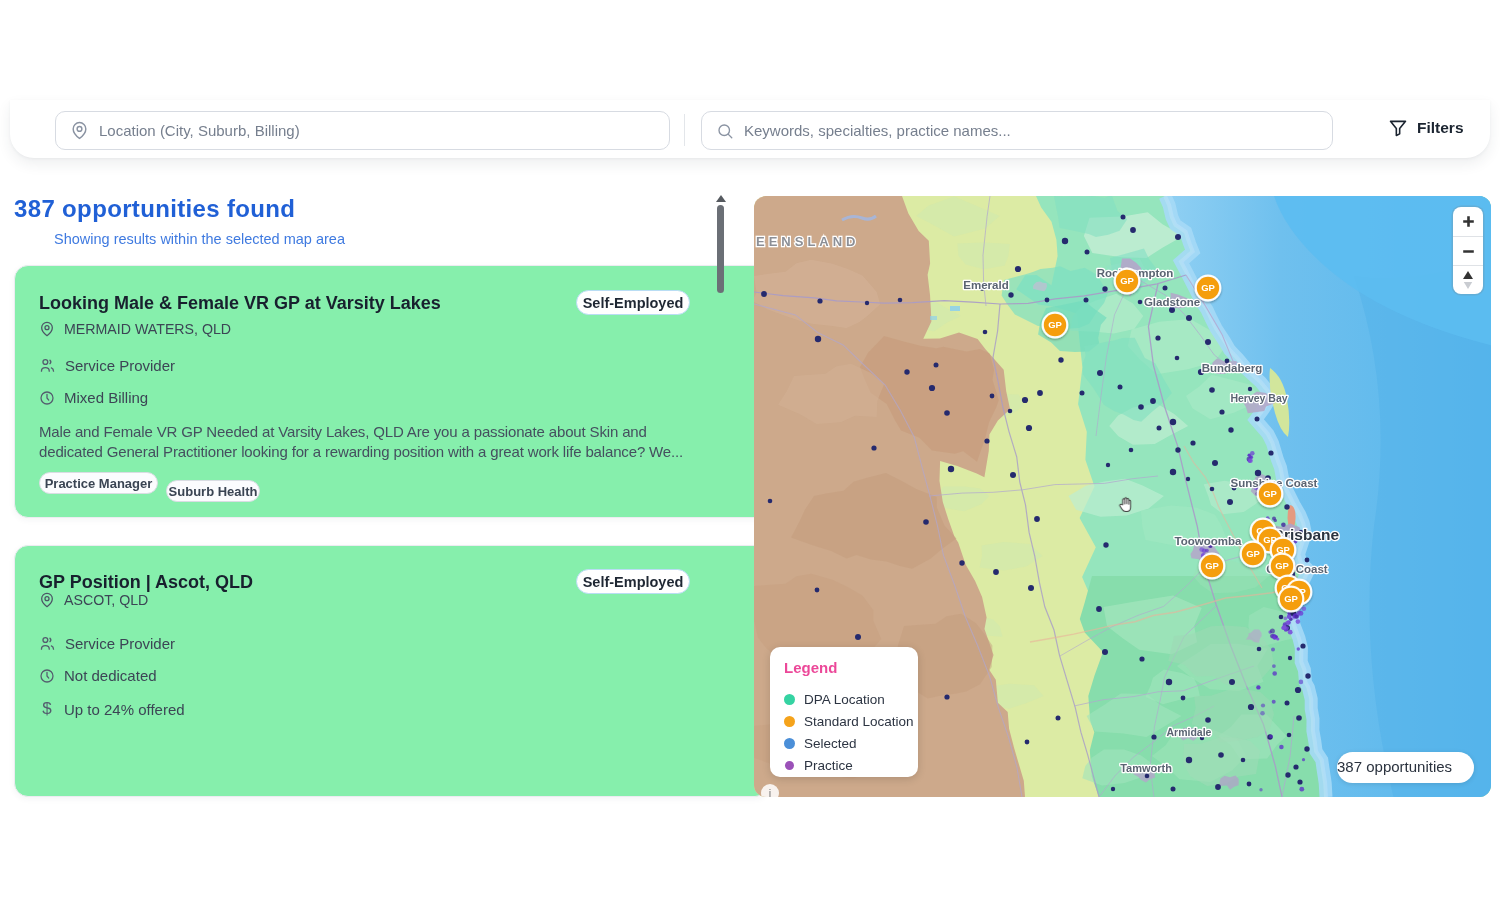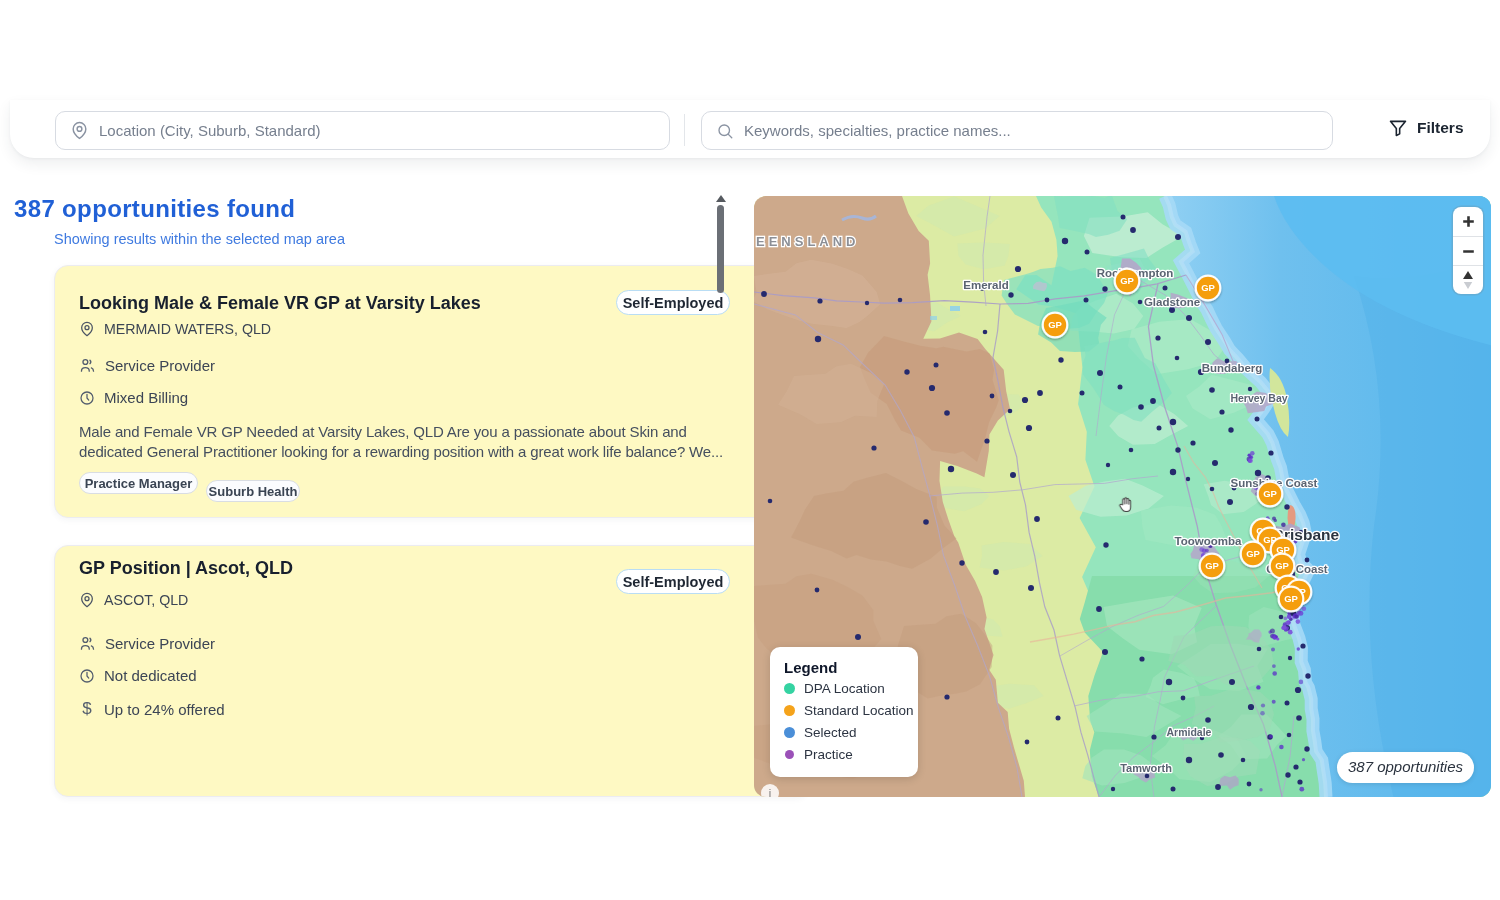--- a/index.html
+++ b/index.html
@@ -12,60 +12,60 @@
 .in2 { left:691px; width:632px; }
 .inputbox svg { margin:0 10px 0 14px; flex:none; }
 .vdiv { position:absolute; left:674px; top:14px; width:1px; height:32px; background:#e3e6ea; }
 .filters { position:absolute; left:1378px; top:18px; display:flex; align-items:center; gap:9px; font-size:15.5px; font-weight:700; color:#1b2430; }
 
 
 .h1 { left:14px; top:195px; font-size:24px; font-weight:700; color:#2060d6; letter-spacing:0.35px; }
 .sub { left:14px; top:231px; font-size:14.5px; color:#3f7ae0;margin-left:40px; }
 
 
-.card { left:14px; width:755px; background:#fef9c3; border:1px solid #ececf1; border-radius:14px; box-shadow:0 2px 6px rgba(40,50,70,0.05); overflow:hidden;margin-left:40px; }
+.card { left:14px; width:755px; background:#86efac; border:1px solid #ececf1; border-radius:14px; box-shadow:0 2px 6px rgba(40,50,70,0.05); overflow:hidden; }
 .c1 { top:265px; height:253px; }
 .c2 { top:545px; height:252px; }
 .title { position:absolute; left:24px; font-size:18px; font-weight:700; color:#18202e; }
 .pill { position:absolute; left:561px; width:114px; height:25px; border:1px solid #b9ddf4; border-radius:13px; text-align:center; line-height:24px; font-size:14.5px; font-weight:700; color:#1f2733; background:#fff; }
 .meta { position:absolute; left:24px; display:flex; align-items:center; gap:9px; font-size:15px; color:#3c4555; }
 .meta svg { flex:none; }
 .desc { position:absolute; left:24px; width:690px; font-size:15px; color:#454f5f; line-height:20px; letter-spacing:-0.15px; }
 .tag { position:absolute; height:22px; border:1px solid #d9dde3; border-radius:12px; background:#fbfcfe; font-size:13px; font-weight:700; color:#3a4453; line-height:21px; text-align:center; }
 
 
 .sb-thumb { left:717px; top:205px; width:7px; height:88px; background:#6b6f76; border-radius:4px; }
 .sb-arrow { left:716px; top:195px; width:0; height:0; border-left:5px solid transparent; border-right:5px solid transparent; border-bottom:7px solid #565a60; }
 
 
 .map { left:754px; top:196px; width:737px; height:601px; border-radius:12px; overflow:hidden; }
 
 
 .legend { position:absolute; left:16px; top:451px; width:148px; height:130px; background:#fff; border-radius:10px; box-shadow:0 2px 8px rgba(0,0,0,0.15); padding:12px 0 0 14px; }
-.legend .lt { font-size:15px; font-weight:700; color:#0f172a; margin-bottom:1px; }
+.legend .lt { font-size:15px; font-weight:700; color:#ec4899; margin-bottom:12px; }
 .lrow { display:flex; align-items:center; gap:9px; font-size:13.5px; color:#2c3442; height:22px; }
 .ldot { width:11px; height:11px; border-radius:50%; flex:none; }
 
 
 .zctl { position:absolute; right:8px; top:11px; width:30px; height:87px; background:#fff; border-radius:8px; box-shadow:0 0 0 1.5px rgba(120,130,140,0.25); }
 .zctl .zc { width:30px; height:29px; display:flex; align-items:center; justify-content:center; }
 .zctl .d { border-top:1px solid #dfe2e6; }
 
 
-.opill { position:absolute; right:17px; top:556px; width:137px; height:31px; background:#fff; border-radius:16px; box-shadow:0 1px 5px rgba(0,0,0,0.12); text-align:center; line-height:30px; font-size:15px; color:#2a323e;font-style:italic; }
+.opill { position:absolute; right:17px; top:556px; width:137px; height:31px; background:#fff; border-radius:16px; box-shadow:0 1px 5px rgba(0,0,0,0.12); line-height:30px; font-size:15px; color:#2a323e; }
 </style></head>
 <body>
 
 <div class="abs topbar">
   <div class="inputbox in1">
     <svg width="19" height="19" viewBox="0 0 24 24" fill="none" stroke="#8a93a2" stroke-width="1.8" stroke-linecap="round" stroke-linejoin="round">
         <path d="M20 10c0 6-8 12-8 12s-8-6-8-12a8 8 0 0 1 16 0Z"></path>
         <circle cx="12" cy="10" r="3"></circle>
       </svg>
-    <span>Location (City, Suburb, Standard)</span>
+    <span>Location (City, Suburb, Billing)</span>
   </div>
   <div class="vdiv"></div>
   <div class="inputbox in2">
     <svg width="18" height="18" viewBox="0 0 24 24" fill="none" stroke="#8a93a2" stroke-width="1.8" stroke-linecap="round">
         <circle cx="11" cy="11" r="7"></circle>
         <line x1="16.5" y1="16.5" x2="21" y2="21"></line>
       </svg>
     <span>Keywords, specialties, practice names...</span>
   </div>
   <div class="filters">
@@ -104,21 +104,21 @@
         <path d="M12 6.5V12l2.6 3.2"></path>
       </svg>
     <span>Mixed Billing</span>
   </div>
   <div class="desc" style="top:156px; width:690px; white-space:nowrap;">Male and Female VR GP Needed at Varsity Lakes, QLD Are you a passionate about Skin and<br>dedicated General Practitioner looking for a rewarding position with a great work life balance? We...</div>
   <div class="tag" style="left:24px; top:206px; width:119px;">Practice Manager</div>
   <div class="tag" style="left:151px; top:214px; width:94px;">Suburb Health</div>
 </div>
 
 <div class="abs card c2">
-  <div class="title" style="top:12px;text-align:right;">GP Position | Ascot, QLD</div>
+  <div class="title" style="top:26px;text-align:right;">GP Position | Ascot, QLD</div>
   <div class="pill" style="top:23px;">Self-Employed</div>
   <div class="meta" style="top:46px;">
     <svg width="16" height="16" viewBox="0 0 24 24" fill="none" stroke="#4c5565" stroke-width="1.9" stroke-linecap="round" stroke-linejoin="round">
         <path d="M20 10c0 6-8 12-8 12s-8-6-8-12a8 8 0 0 1 16 0Z"></path>
         <circle cx="12" cy="10" r="3"></circle>
       </svg>
     <span style="font-size:14.2px;">ASCOT, QLD</span>
   </div>
   <div class="meta" style="top:89px;">
     <svg width="17" height="17" viewBox="0 0 24 24" fill="none" stroke="#545e6e" stroke-width="1.9" stroke-linecap="round" stroke-linejoin="round">

